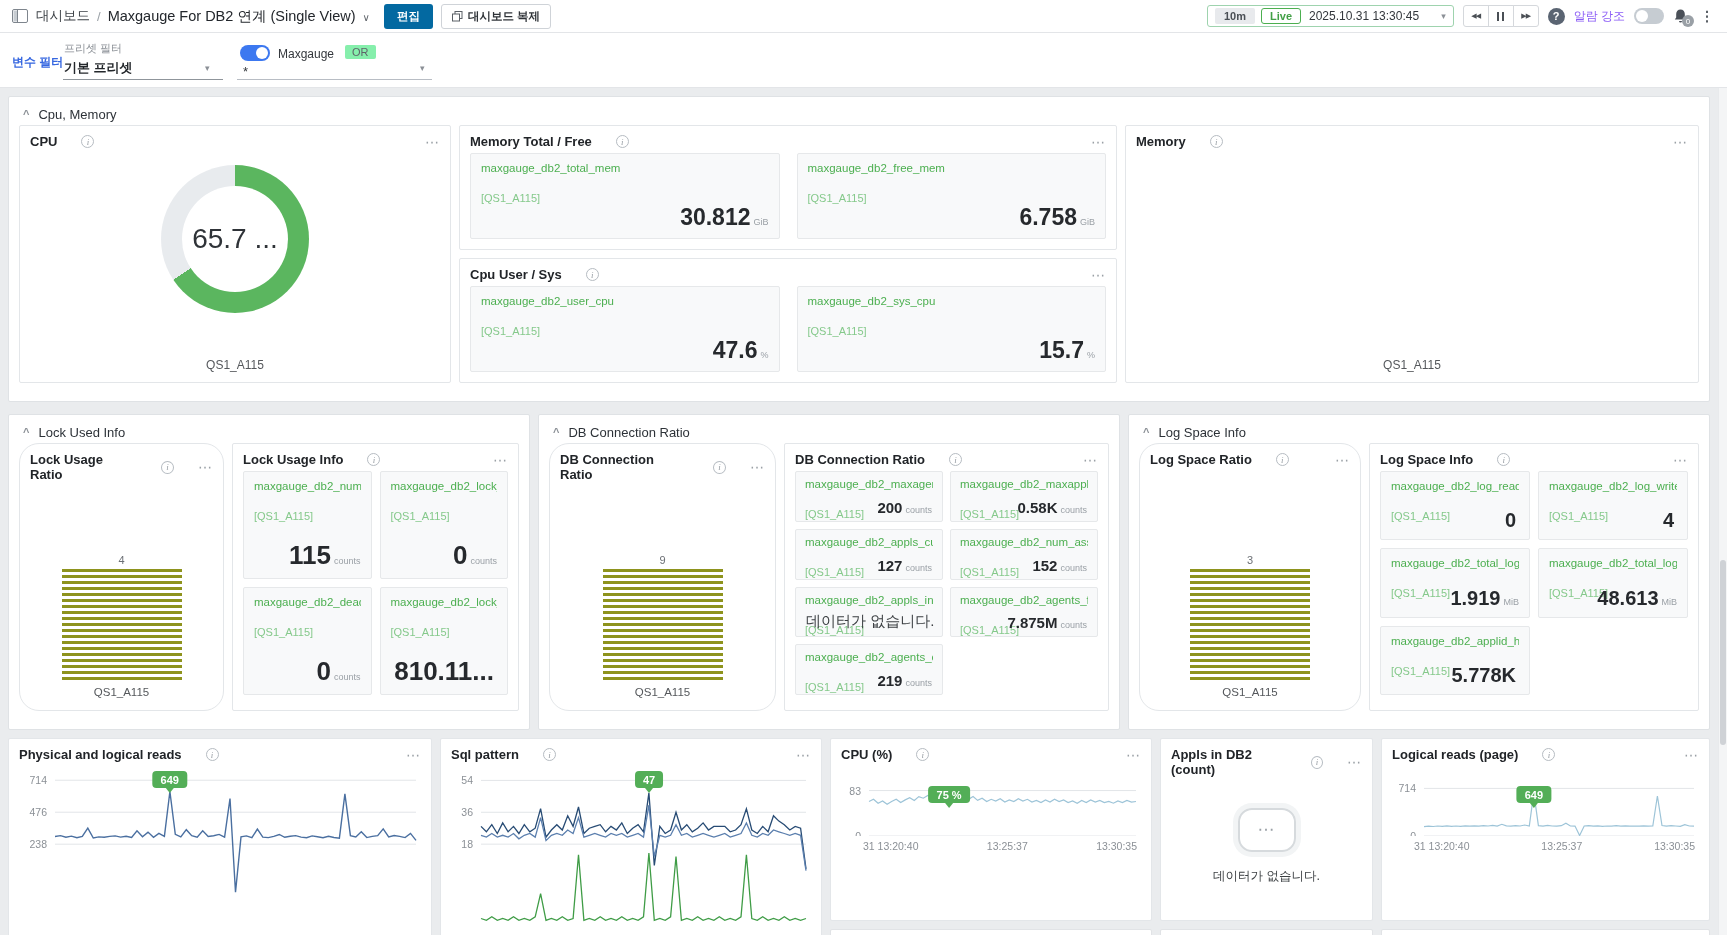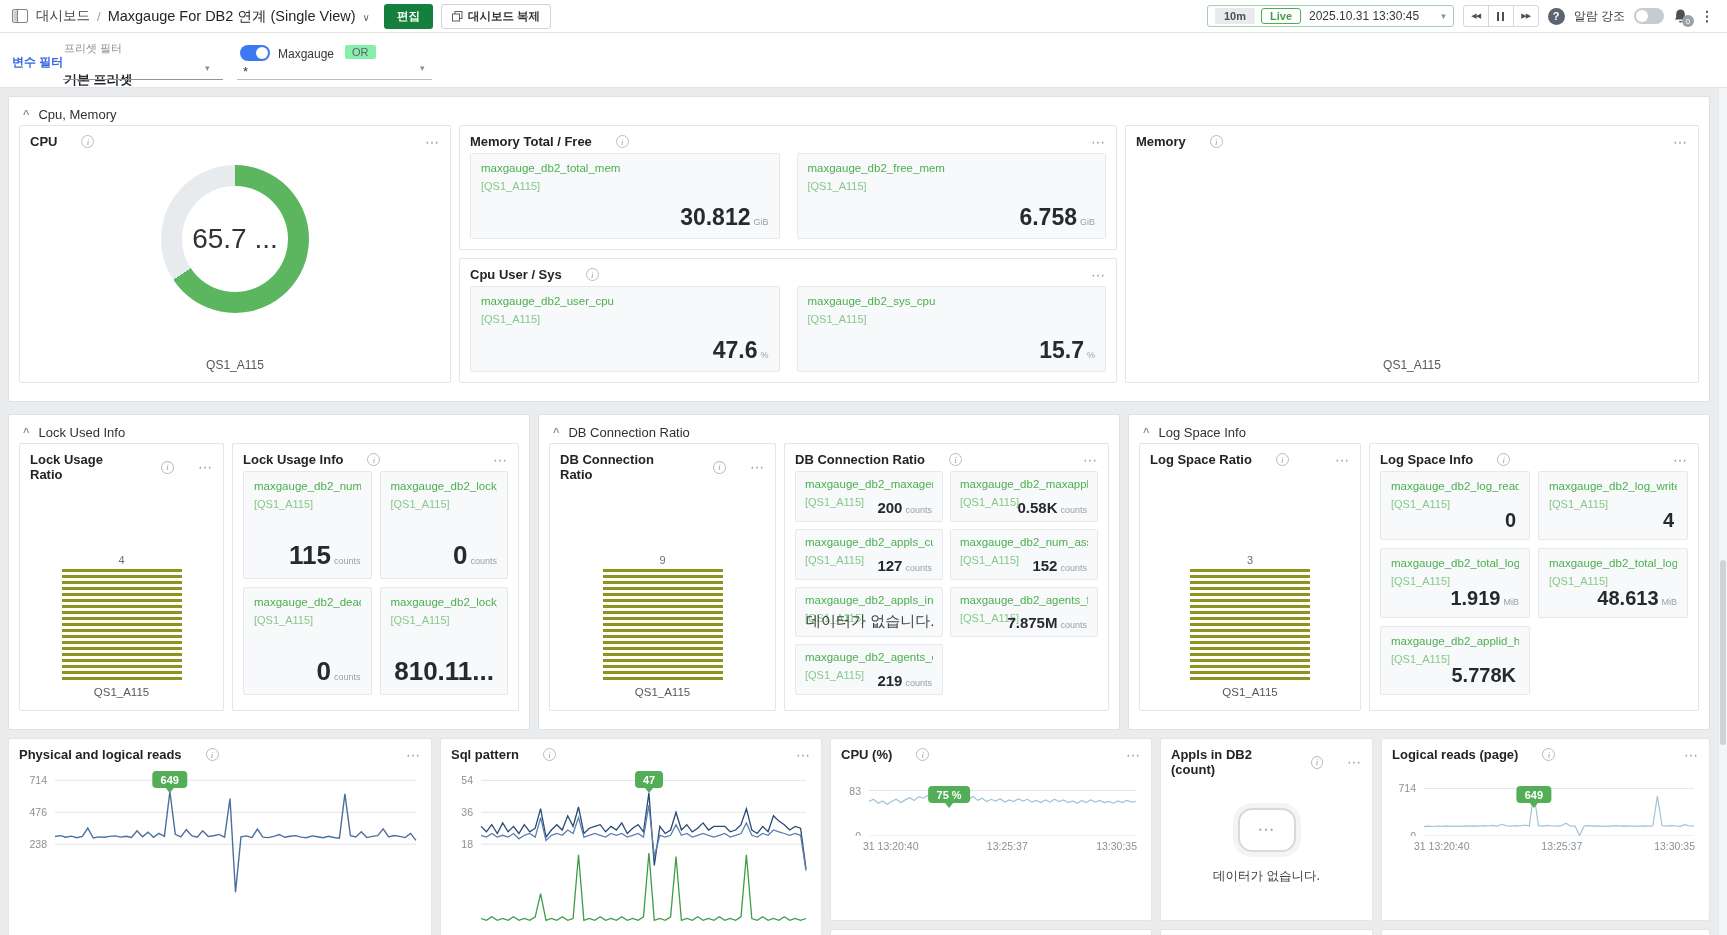--- a/index.html
+++ b/index.html
@@ -7,47 +7,47 @@
     width:1727px; height:935px; position:relative; overflow:hidden;
     background:#eaecee; font-family:"Liberation Sans", sans-serif; color:#2f3338;
   }
   
   .titlebar{position:absolute;top:0;left:0;right:0;height:33px;background:#fff;border-bottom:1px solid #e3e5e8;z-index:6;display:flex;align-items:center;padding:0 10px 0 12px;}
   .dash-icon{display:inline-flex;margin-right:8px;}
   .crumb{font-size:13.5px;color:#3a3f44;cursor:pointer;}
   .crumb-sep{font-size:13px;color:#9aa0a6;margin:0 7px;}
   .page-title{font-size:14.5px;font-weight:500;color:#23272c;}
   .title-caret{font-size:10px;color:#5f646a;margin:2px 0 0 7px;}
-  .btn-edit{margin-left:14px;background:#15803d;color:#fff;font-size:11.5px;font-weight:bold;border:none;border-radius:3px;padding:5px 13px;cursor:pointer;}
+  .btn-edit{margin-left:14px;background:#0369a1;color:#fff;font-size:11.5px;font-weight:bold;border:none;border-radius:3px;padding:5px 13px;cursor:pointer;}
   .btn-copy{margin-left:8px;background:#fff;color:#2f3338;font-size:11.5px;font-weight:bold;border:1px solid #cfd3d8;border-radius:3px;padding:4px 10px;cursor:pointer;display:inline-flex;align-items:center;gap:5px;}
   .tb-right{margin-left:auto;display:flex;align-items:center;gap:9px;}
   .time-group{display:flex;align-items:center;gap:6px;border:1px solid #9ed3ae;border-radius:3px;padding:2px 7px;background:#fff;}
   .chip-range{background:#e8eaed;border-radius:2px;font-size:11px;font-weight:bold;color:#4a4f55;padding:2px 9px;cursor:pointer;}
   .chip-live{border:1px solid #4caf50;color:#43a047;border-radius:3px;font-size:11px;font-weight:bold;padding:1px 8px;cursor:pointer;}
   .datetime{font-size:12px;color:#33373c;padding:0 2px;cursor:pointer;}
   .time-caret{font-size:9px;color:#8b9096;margin-left:14px;cursor:pointer;}
   .playback{display:flex;}
   .pb-btn{width:26px;height:22px;background:#fff;border:1px solid #d5d8dc;display:flex;align-items:center;justify-content:center;font-size:7px;color:#4a4f55;cursor:pointer;margin-left:-1px;letter-spacing:-1px;}
   .pb-btn:first-child{border-radius:3px 0 0 3px;margin-left:0;}
   .pb-btn:last-child{border-radius:0 3px 3px 0;}
   .pause-icon{display:inline-block;width:7px;height:9px;border-left:2px solid #4a4f55;border-right:2px solid #4a4f55;}
   .help-circle{width:17px;height:17px;border-radius:50%;background:#5a6472;color:#fff;font-size:11px;font-weight:bold;display:flex;align-items:center;justify-content:center;cursor:pointer;}
-  .alarm-label{font-size:12px;color:#404040;}
+  .alarm-label{font-size:12px;color:#8b5cf6;}
   .toggle{width:30px;height:16px;border-radius:8px;position:relative;cursor:pointer;display:inline-block;}
   .toggle .knob{position:absolute;top:2px;width:12px;height:12px;border-radius:50%;background:#fff;}
   .toggle.off{background:#c6ccd2;} .toggle.off .knob{left:2px;}
   .toggle.on{background:#3c78f0;} .toggle.on .knob{right:2px;}
   .bell-wrap{position:relative;cursor:pointer;display:inline-flex;}
   .bell-badge{position:absolute;right:-6px;bottom:-3px;width:12px;height:12px;border-radius:50%;background:#9aa0a6;color:#fff;font-size:8px;display:flex;align-items:center;justify-content:center;}
   .menu-dots{font-size:14px;color:#5a6066;font-weight:bold;cursor:pointer;padding:0 3px;}
   
   .filterbar{position:absolute;top:33px;left:0;right:0;height:55px;background:#fff;border-bottom:1px solid #e3e5e8;z-index:5;}
   .vf-label{position:absolute;left:12px;top:21px;font-size:12px;font-weight:bold;color:#3667e0;}
   .preset-label{position:absolute;left:64px;top:8px;font-size:11px;color:#8b9096;}
-  .preset-value{position:absolute;left:64px;top:26px;font-size:13px;font-weight:bold;color:#23272b;cursor:pointer;margin-top:12px;}
+  .preset-value{position:absolute;left:64px;top:26px;font-size:13px;font-weight:bold;color:#23272b;cursor:pointer;}
   .underline1{position:absolute;left:63px;top:46px;width:160px;border-bottom:1px solid #8f959b;}
   .dd-caret1{position:absolute;left:205px;top:30px;font-size:9px;color:#8b9096;cursor:pointer;}
   .fb-toggle{position:absolute;left:240px;top:12px;}
   .fb-toggle-label{position:absolute;left:278px;top:14px;font-size:12px;color:#33373c;}
   .or-chip{position:absolute;left:345px;top:12px;background:#86efac;color:#5f646a;font-size:11px;border-radius:2px;padding:1px 7px;}
   .star-value{position:absolute;left:243px;top:31px;font-size:13px;color:#33373c;cursor:pointer;}
   .underline2{position:absolute;left:237px;top:46px;width:195px;border-bottom:1px solid #b8bdc4;}
   .dd-caret2{position:absolute;left:420px;top:30px;font-size:9px;color:#8b9096;cursor:pointer;}
   
   .content{position:absolute;top:88px;left:0;right:9px;bottom:0;padding:8px 8px 0;overflow:hidden;}
@@ -69,35 +69,35 @@
   .panel-memory{flex:1;}
   .donut{width:148px;height:148px;border-radius:50%;position:relative;margin:16px auto 0;}
   .donut::after{content:"";position:absolute;inset:21px;background:#fff;border-radius:50%;}
   .donut-label{position:absolute;inset:0;display:flex;align-items:center;justify-content:center;font-size:28px;color:#2f3338;z-index:1;}
   .gauge-instance{position:absolute;bottom:10px;left:0;right:0;text-align:center;font-size:12px;color:#55585c;}
   .cards-row{display:flex;gap:17px;height:86px;}
   .cards-row .card{flex:1;}
   
   .card{background:#f8f9fa;border:1px solid #e6e8ea;border-radius:2px;padding:8px 10px;position:relative;overflow:hidden;}
   .card-name{color:#4caf50;font-size:11.5px;white-space:nowrap;overflow:hidden;}
-  .card-inst{color:#85c98b;font-size:11px;margin-top:6px;}
+  .card-inst{color:#85c98b;font-size:11px;margin-top:18px;}
   .card-val{position:absolute;right:10px;bottom:7px;display:flex;align-items:baseline;}
   .card-val .v{font-weight:bold;color:#26292d;font-size:20px;margin-top:48px;}
   .card-val .u{font-size:9px;color:#9aa0a6;margin-left:3px;}
   .card-val.nodata{right:auto;left:10px;bottom:14px;}
   .card-val.nodata .v{font-weight:400;font-size:12.5px;color:#3c4043;}
   .cards-lg .card-val .v{font-size:23px;}
   .cards-xl .card-val .v{font-size:26px;}
   .cards-sm .card-val .v{font-size:15px;}
   .cards-md .card-val .v{font-size:20px;}
   
   .row2{display:flex;gap:8px;height:316px;margin-bottom:8px;}
   .sec-lock{flex:0 0 522px;} .sec-db{flex:0 0 582px;} .sec-log{flex:1;}
   .row2-panels{display:flex;gap:8px;padding:0 10px 10px;height:278px;}
-  .ratio-panel{display:flex;flex-direction:column;}
+  .ratio-panel{display:flex;flex-direction:column;border-radius:20px;}
   .ratio-lock{width:205px;} .ratio-db{width:227px;} .ratio-log{width:222px;}
   .info-panel{flex:1;}
   .bar-wrap{flex:1;display:flex;flex-direction:column;justify-content:flex-end;align-items:center;padding-bottom:4px;}
   .bar-value{font-size:11px;color:#6b6f74;margin-bottom:3px;}
   .striped-bar{width:120px;height:112px;background:repeating-linear-gradient(180deg,#8e931d 0 3px,#ffffff 3px 6px);}
   .bar-instance{font-size:11.5px;color:#55585c;margin-top:5px;}
   .grid-2{display:grid;grid-template-columns:1fr 1fr;gap:8px;height:calc(100% - 26px);}
   .grid-lock{grid-template-rows:1fr 1fr;}
   .grid-db{grid-template-rows:repeat(4,1fr);gap:7px;}
   .grid-db .card{padding:6px 9px;}

